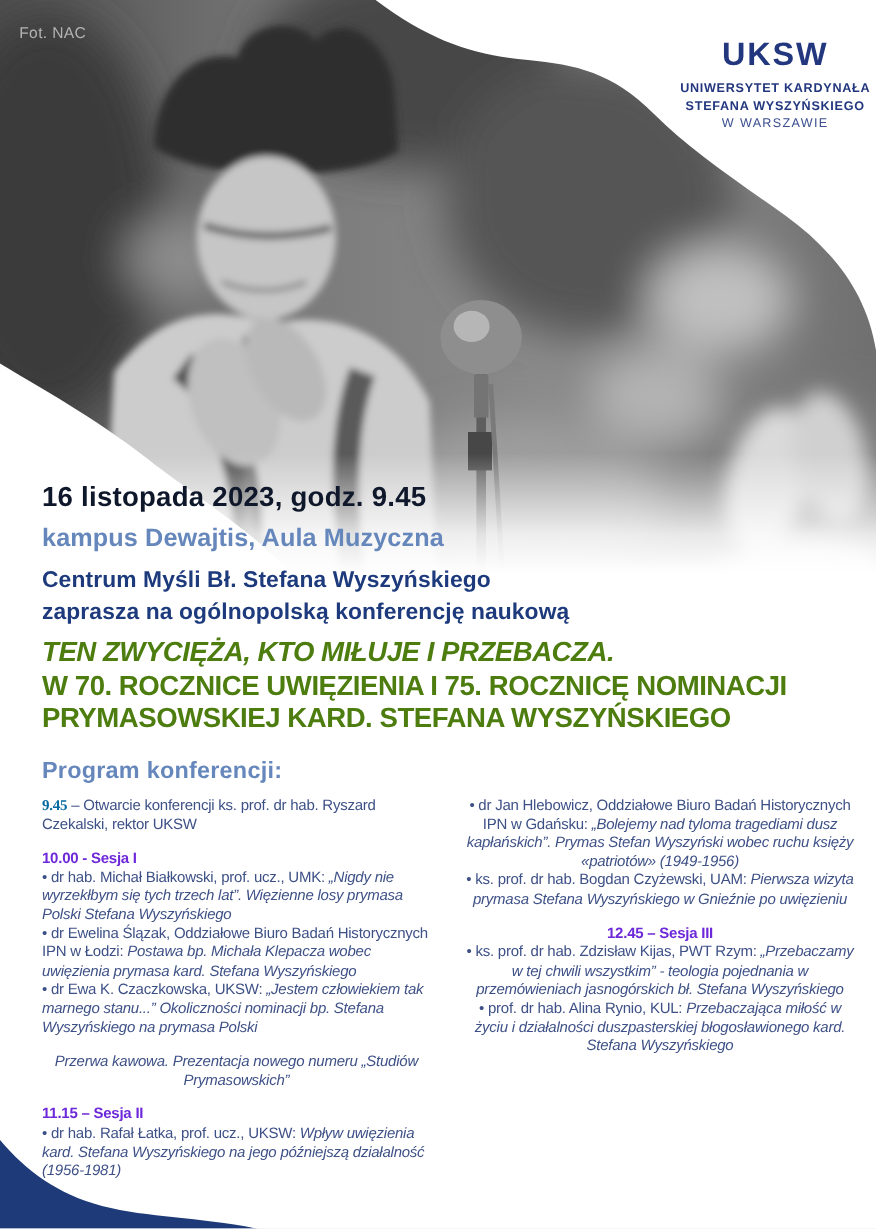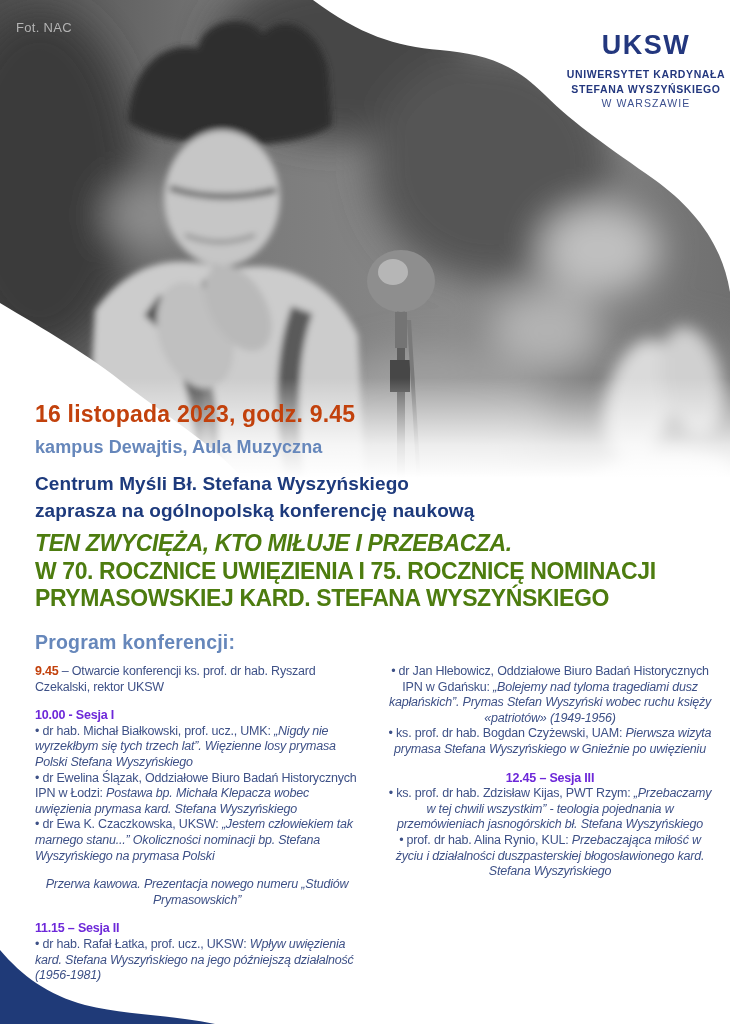--- a/index.html
+++ b/index.html
@@ -20,33 +20,33 @@
     color:#b3b3b3;
   }
   
   .logo{position:absolute;left:551px;top:30px;width:190px;text-align:center;color:#23377e;}
   .logo .acr{font-size:27px;font-weight:bold;letter-spacing:1.5px;line-height:30px;}
   .logo .l1,.logo .l2{font-size:10.5px;font-weight:bold;letter-spacing:.6px;line-height:14.5px;margin-top:0;}
   .logo .l1{margin-top:7px;}
   .logo .l3{font-size:10.5px;font-weight:normal;letter-spacing:1.1px;line-height:14.5px;color:#3c508f;}
   
   .content{position:absolute;inset:0;}
-  .date-line{position:absolute;left:35px;top:401px;font-size:23px;font-weight:bold;color:#c2410c;letter-spacing:.2px;}
-  .venue-line{position:absolute;left:35px;top:437px;font-size:18px;font-weight:bold;color:#6687bb;letter-spacing:.1px;}
+  .date-line{position:absolute;left:35px;top:401px;font-size:23px;font-weight:bold;color:#0f172a;letter-spacing:.2px;}
+  .venue-line{position:absolute;left:35px;top:437px;font-size:21px;font-weight:bold;color:#6687bb;letter-spacing:.1px;}
   .host-lines{position:absolute;left:35px;top:471px;font-size:19px;font-weight:bold;color:#1d3a7c;line-height:26.5px;letter-spacing:.1px;}
   .main-title{position:absolute;left:35px;top:530px;font-size:23px;font-weight:bold;color:#4d7c0f;line-height:27.5px;letter-spacing:-0.4px;width:690px;}
   .main-title .t1{font-style:italic;}
   .program-heading{position:absolute;left:35px;top:631px;font-size:19.5px;font-weight:bold;color:#6687bb;letter-spacing:.2px;}
   .col{position:absolute;top:664px;font-size:12.5px;line-height:15.6px;color:#3e5187;letter-spacing:-0.2px;}
   .col-left{left:35px;width:324px;}
   .col-right{left:384px;width:332px;text-align:center;}
   .col p{margin:0;}
   .session-heading{color:#6d28d9;font-weight:bold;margin-top:13px !important;}
   .entry .ttl{font-style:italic;}
-  .entry .time{color:#c2410c;font-weight:bold;}
+  .entry .time{color:#0369a1;font-weight:bold;font-family:Liberation Serif, serif;}
   .break-note{margin:13px 0 0 0 !important;font-style:italic;text-align:center;}
   
   .bottom-wave{position:absolute;left:0;bottom:0;}
 </style>
 </head>
 <body>
 
 <div class="poster">
 
   <div class="photo">

